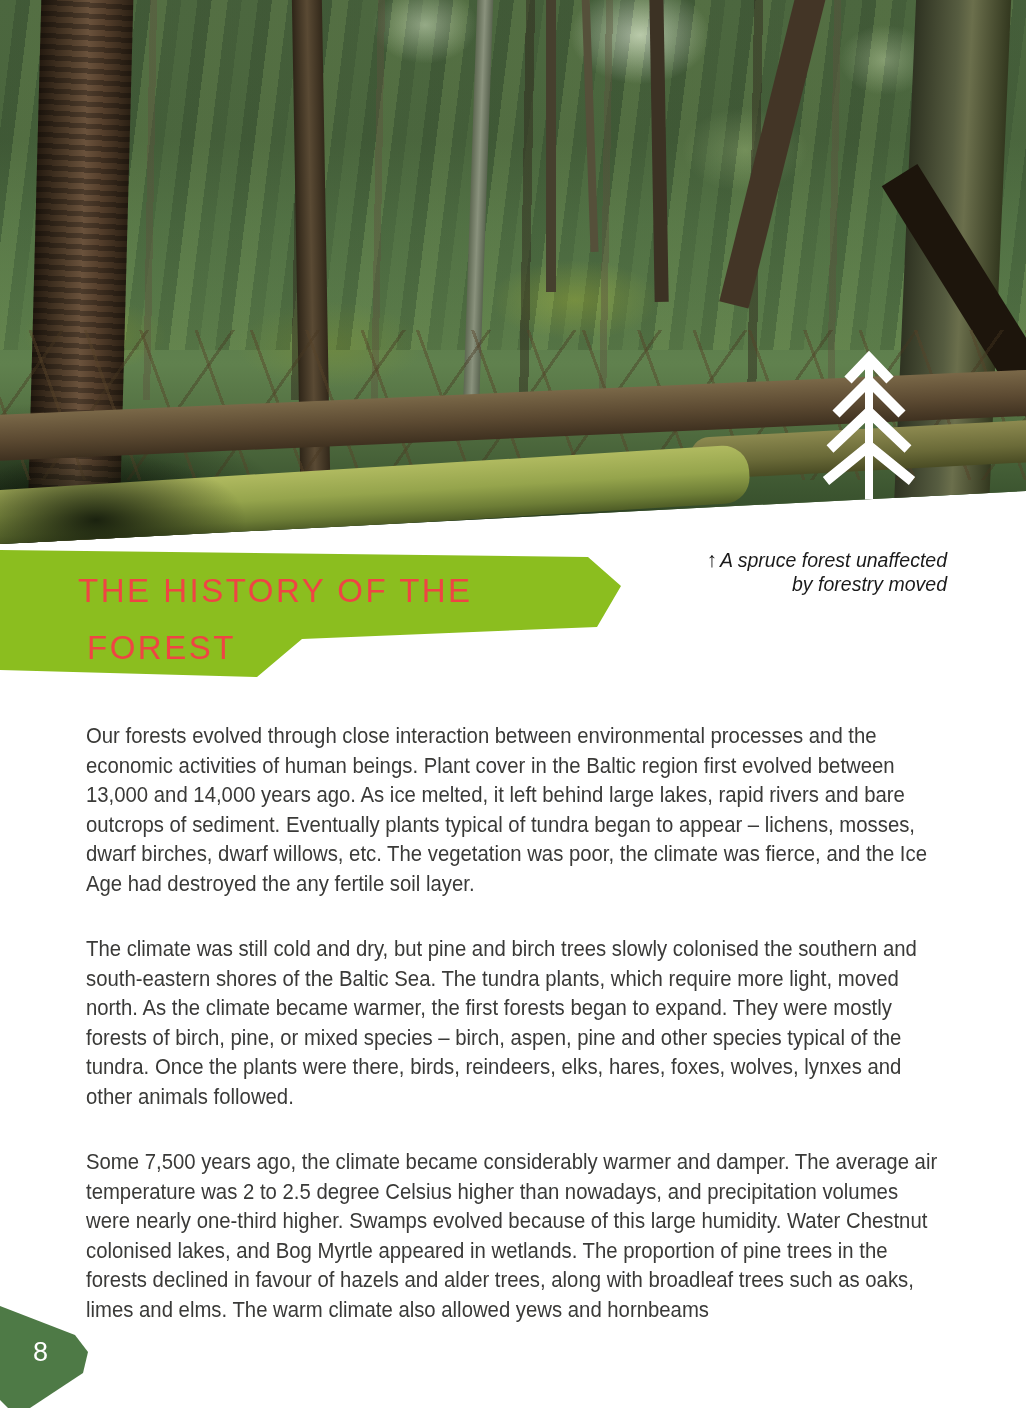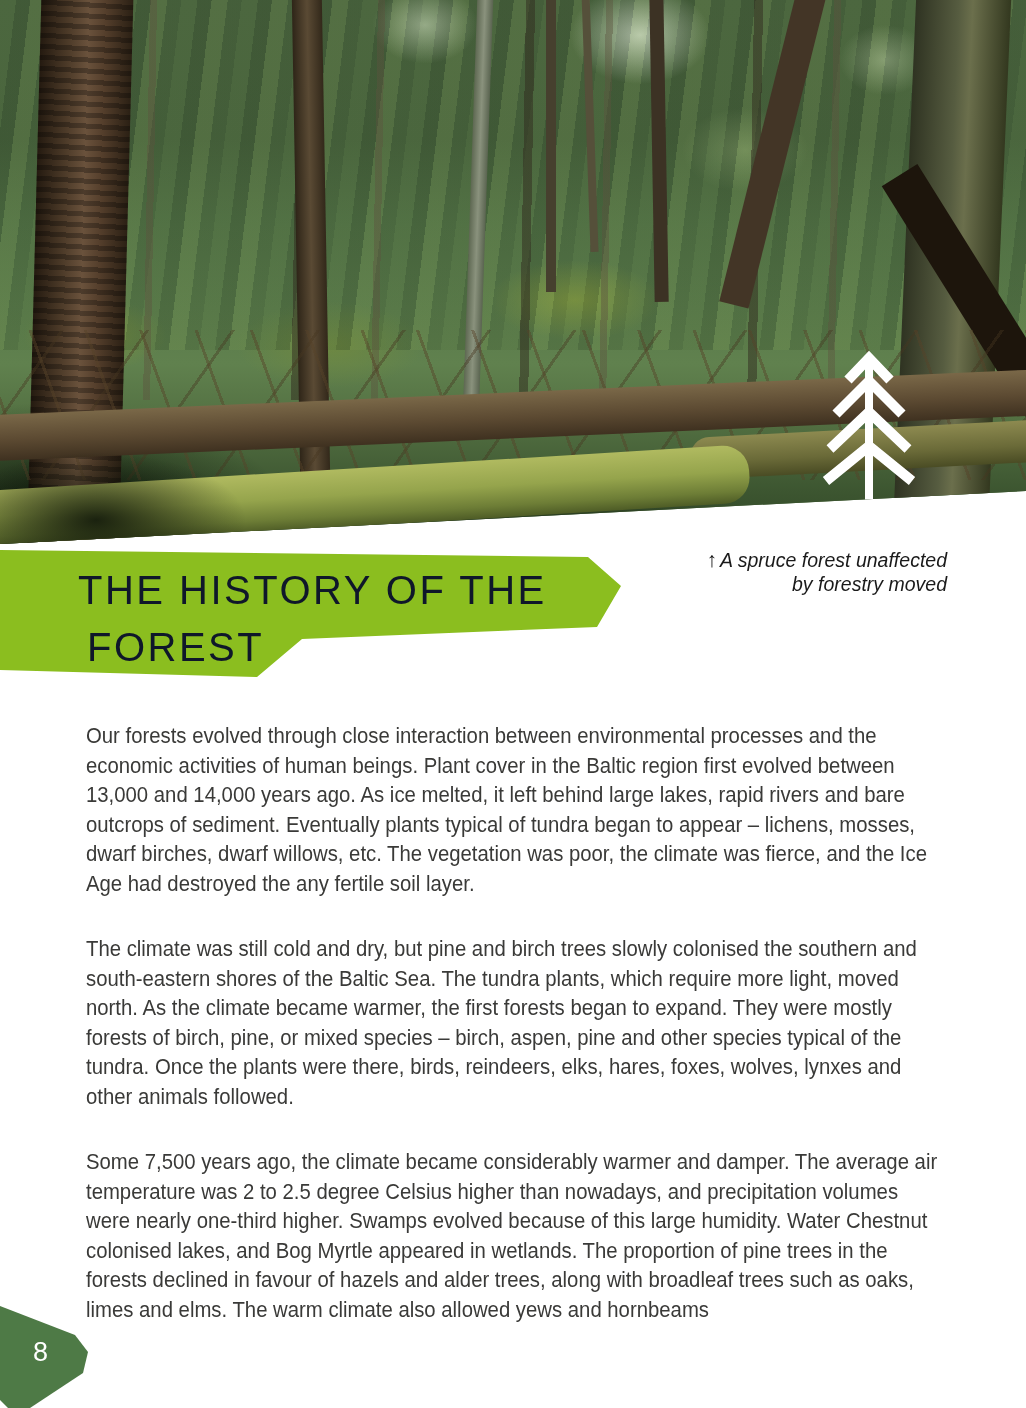--- a/index.html
+++ b/index.html
@@ -57,22 +57,22 @@
 
   
   .caption{position:absolute;top:548px;right:79px;width:320px;text-align:right;
       font-size:19.5px;line-height:24px;font-style:italic;color:#1a1a1a;}
   .caption .arrow{font-style:normal;font-weight:bold;font-size:21px;color:#111;margin-right:3px;}
 
   
   .banner{position:absolute;left:0;top:550px;width:622px;height:128px;color:#fff;
       clip-path:polygon(0 0,588px 7px,621px 36px,597px 77px,302px 89px,257px 127px,0 120px);}
   .banner-bg{position:absolute;inset:0;}
-  .title{position:absolute;left:78px;top:12px;font-size:40px;line-height:57px;
-      letter-spacing:2.5px;font-weight:400;color:#0f172a;margin:0;}
+  .title{position:absolute;left:78px;top:12px;font-size:33px;line-height:57px;
+      letter-spacing:2.5px;font-weight:400;color:#ef4444;margin:0;}
   .title .line2{display:block;margin-left:9px;}
 
   
   .content{position:absolute;left:86px;top:722px;width:905px;
       transform:scaleX(0.945);transform-origin:0 0;
       font-size:21.5px;line-height:29.5px;color:#3a3a38;}
   .content p{margin:0 0 36px 0;}
 
   
   .badge{position:absolute;left:0;top:1306px;width:90px;height:102px;

